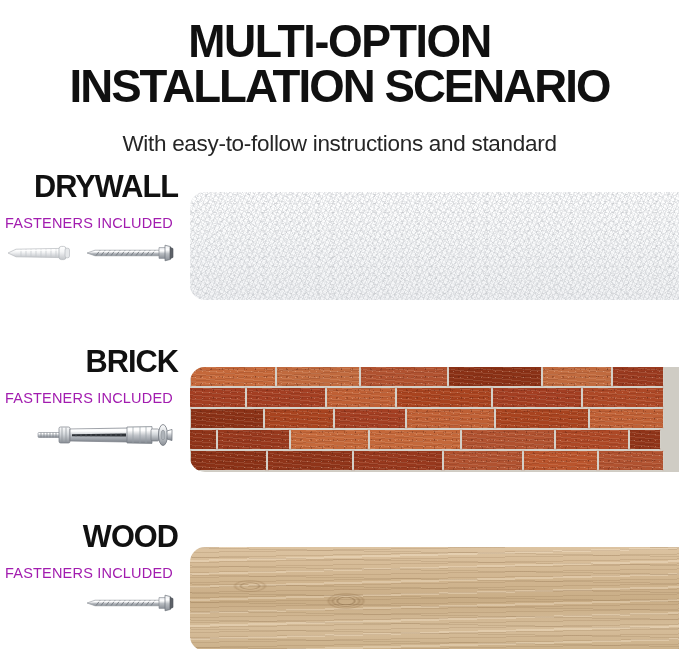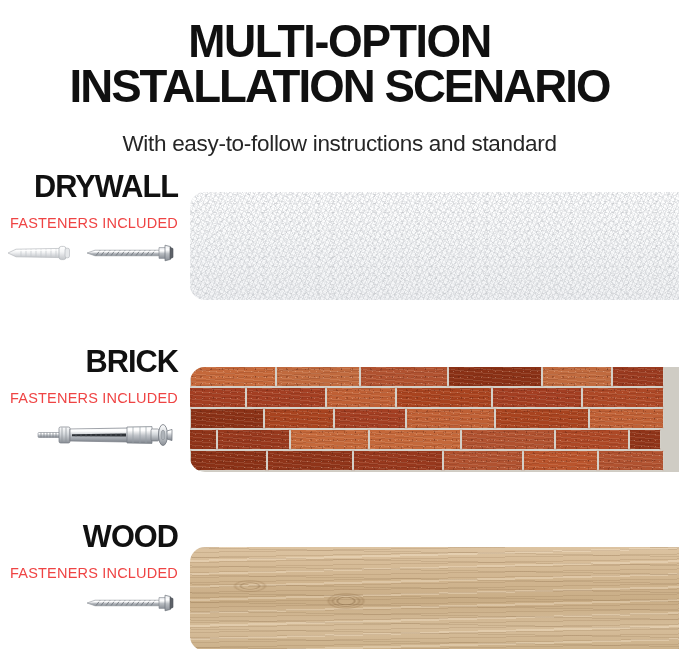--- a/index.html
+++ b/index.html
@@ -75,22 +75,23 @@
     color: #111111;
     transform: scaleX(0.96);
     transform-origin: right center;
     white-space: nowrap;
   }
   .mat-sub {
     margin-top: 13px;
     font-size: 14.5px;
     font-weight: 300;
     letter-spacing: 0.2px;
-    color: #ef4444;
+    color: #a21caf;
     white-space: nowrap;
+    text-align: center;
   }
   .fasteners {
     margin-top: 12px;
     display: flex;
     justify-content: flex-end;
     align-items: center;
     gap: 6px;
     padding-right: 2px;
   }
 

